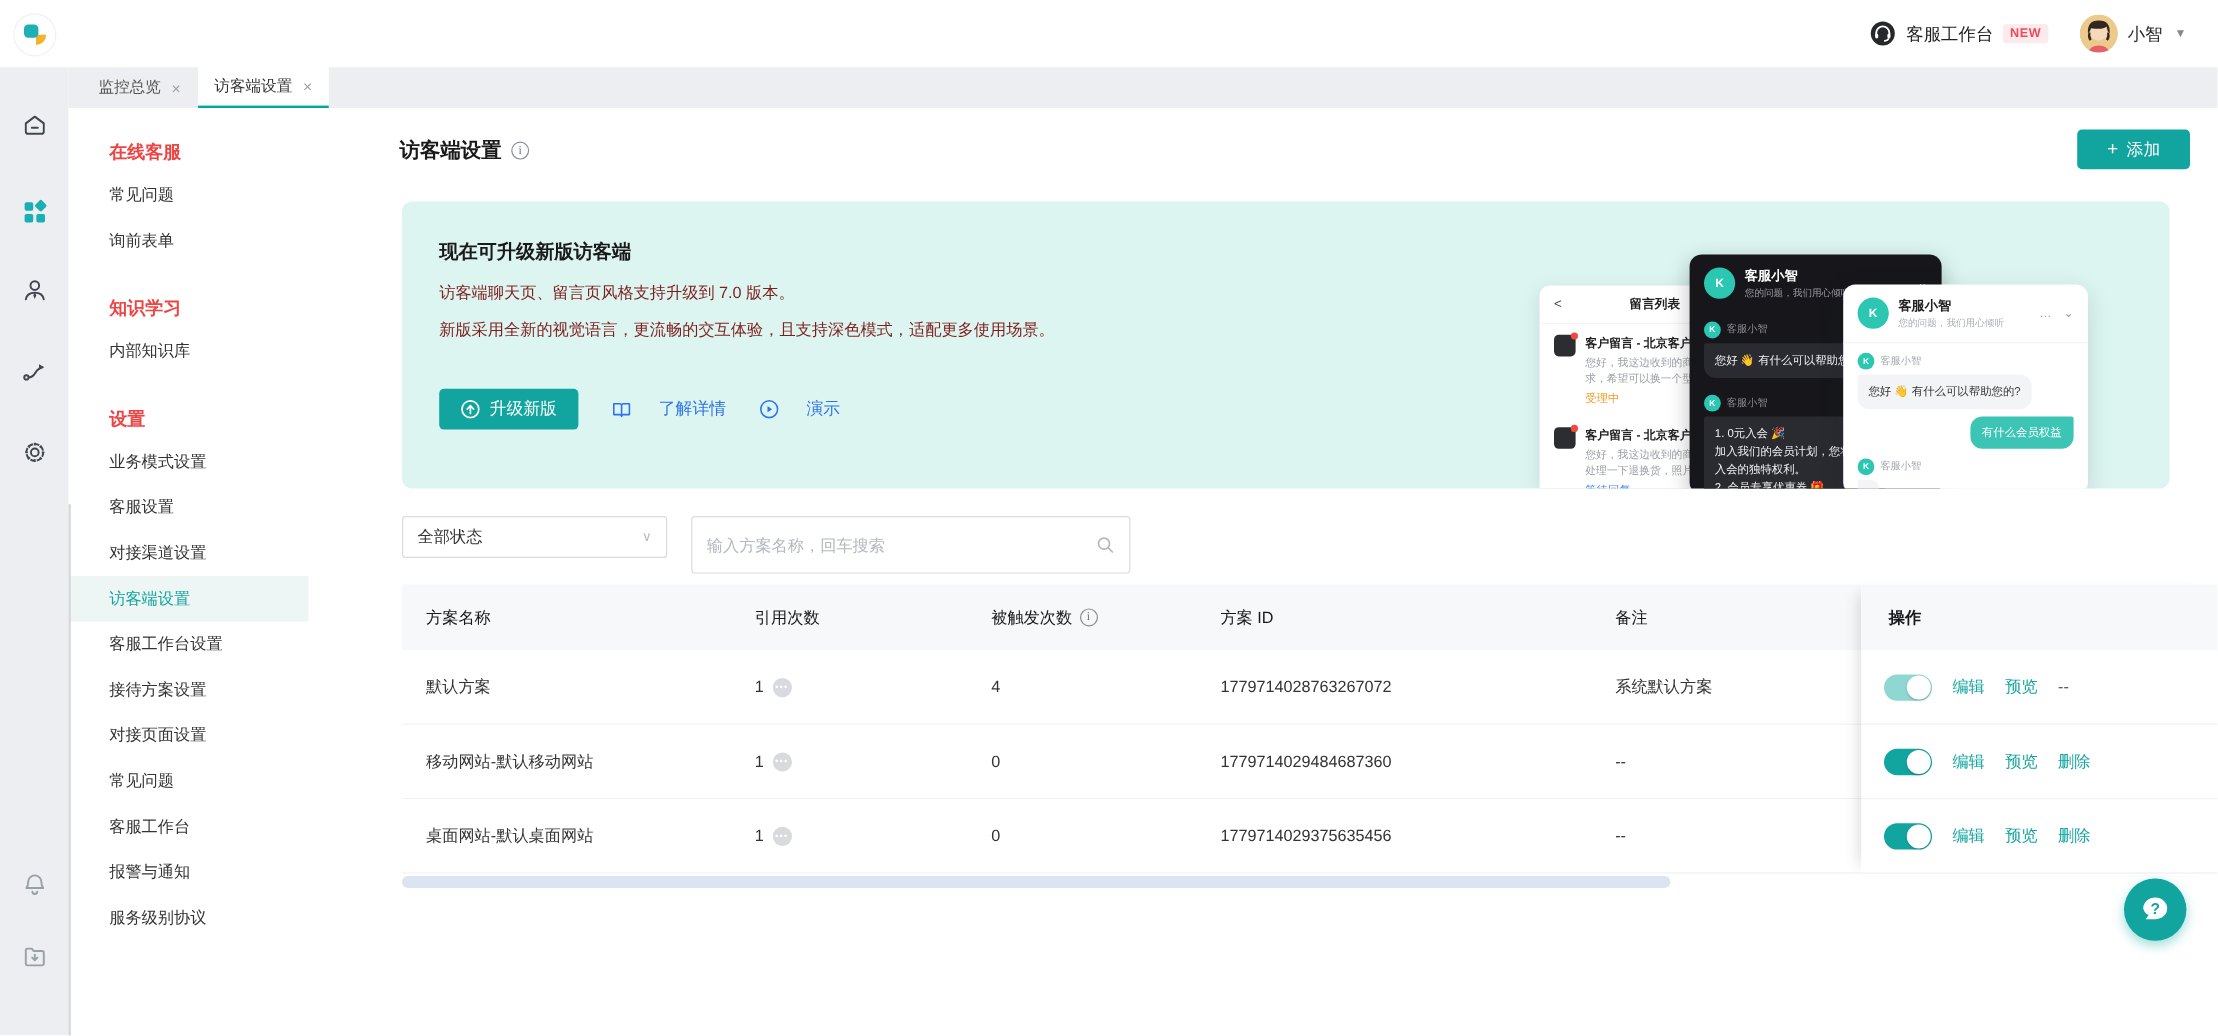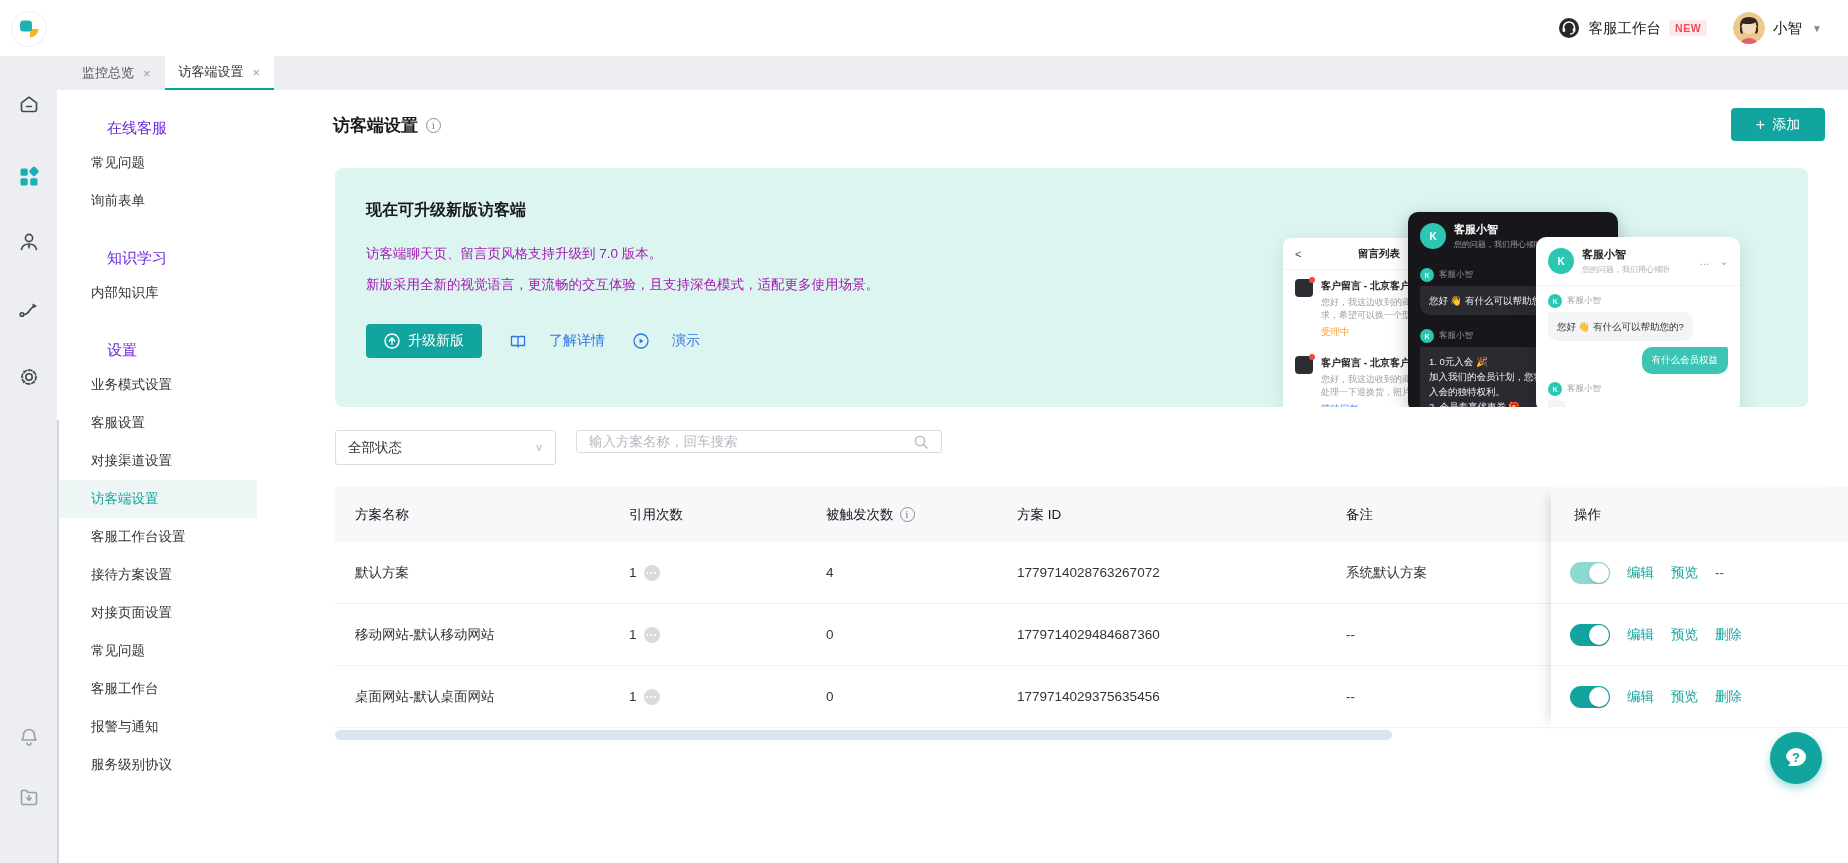--- a/index.html
+++ b/index.html
@@ -29,40 +29,40 @@
   .tabbar { position:absolute; left:57px; top:56px; width:1791px; height:34px; background:#eceef1; z-index:25;
     display:flex; align-items:flex-end; padding-left:11px; }
   .tab { height:34px; display:flex; align-items:center; gap:9px; padding:0 14px; font-size:13px; color:#555; cursor:pointer; }
   .tab .tab-close { color:#9aa0a8; font-size:13px; }
   .tab.active { background:#fff; color:#333; border-bottom:2px solid #00a79b; }
 
   
   .sidebar { position:absolute; left:57px; top:90px; width:200px; height:773px; background:#fff; z-index:10; }
   .sidebar-scrollthumb { position:absolute; left:0px; top:330px; width:2px; height:495px; background:#d3d6db; border-radius:2px; }
   .side-list { padding-top:22px; }
-  .side-heading { height:32px; line-height:32px; padding-left:34px; font-size:15px; font-weight:normal; color:#6d28d9; margin-top:22px;margin-left:16px; }
+  .side-heading { height:32px; line-height:32px; padding-left:34px; font-size:15px; font-weight:bold; color:#ef4444; margin-top:22px; }
   .side-heading:first-child { margin-top:0; }
   .side-item { height:38px; line-height:38px; padding-left:34px; font-size:13.5px; color:#333; cursor:pointer; }
   .side-item.active { background:#edf6f5; color:#12a49f; }
 
   
   .main { position:absolute; left:257px; top:90px; width:1591px; height:773px; background:#fff; }
   .page-title-row { position:absolute; left:76px; top:24px; display:flex; align-items:center; gap:8px; }
   .page-title { font-size:17px; font-weight:bold; color:#1a1a1a; }
   .info-icon { display:inline-block; width:15px; height:15px; border:1px solid #8a8f98; border-radius:50%;
     font-size:10px; line-height:13px; text-align:center; color:#6d737c; font-family:"Liberation Serif",serif; }
   .add-btn { position:absolute; left:1474px; top:18px; width:94px; height:33px; background:#12a49f; color:#fff;
     border:none; border-radius:4px; font-size:14px; cursor:pointer; display:flex; align-items:center; justify-content:center; gap:7px; }
   .add-plus { font-size:16px; line-height:1; }
 
   
   .banner { position:absolute; left:78px; top:78px; width:1473px; height:239px; background:#dcf5f0;
     border-radius:8px; overflow:hidden; }
   .banner-title { position:absolute; left:31px; top:32px; font-size:16px; font-weight:bold; color:#1a1a1a; }
-  .banner-desc { position:absolute; left:31px; top:70px; font-size:13.5px; color:#a21caf; line-height:31px; }
+  .banner-desc { position:absolute; left:31px; top:60px; font-size:13.5px; color:#7f1d1d; line-height:31px; }
   .banner-actions { position:absolute; left:31px; top:156px; display:flex; align-items:center; gap:28px; }
   .upgrade-btn { height:34px; padding:0 18px; background:#12a49f; color:#fff; border:none; border-radius:4px;
     font-size:14px; display:flex; align-items:center; gap:8px; cursor:pointer; }
   .banner-link { display:flex; align-items:center; gap:23px; color:#2e74e8; font-size:14px; cursor:pointer; }
 
   
   .mock-list { position:absolute; left:948px; top:70px; width:192px; height:169px; background:#fff;
     border-radius:8px 8px 0 0; box-shadow:0 4px 16px rgba(0,0,0,.10); z-index:1; }
   .mock-list-header { height:32px; display:flex; align-items:center; justify-content:center; position:relative;
     border-bottom:1px solid #f2f2f2; font-size:10.5px; font-weight:bold; color:#222; }
@@ -94,42 +94,42 @@
   .mock-bubble-light { margin-left:12px; margin-right:26px; background:#f3f4f6; border-radius:2px 10px 10px 10px;
     padding:7px 9px; font-size:9.5px; line-height:15px; color:#333; width:fit-content; max-width:170px; }
   .mock-chip { margin:6px 12px 2px auto; background:#3cc4b4; color:#fff; font-size:9.5px; border-radius:10px 2px 10px 10px;
     padding:7px 10px; width:fit-content; }
   .mock-light .mock-chat-header { border-bottom:1px solid #f1f2f4; }
 
   
   .status-select { position:absolute; left:78px; top:340px; width:221px; height:35px; border:1px solid #d9dbdf;
     border-radius:3px; background:#fff; display:flex; align-items:center; padding:0 12px; font-size:13.5px; color:#333; cursor:pointer; }
   .status-select .chev { margin-left:auto; color:#b7bbc2; font-size:11px; }
-  .search-box { position:absolute; left:319px; top:340px; width:366px; height:23px; border:1px solid #d9dbdf;
+  .search-box { position:absolute; left:319px; top:340px; width:366px; height:48px; border:1px solid #d9dbdf;
     border-radius:3px; background:#fff; display:flex; align-items:center; padding:0 12px; }
   .search-box input { border:none; outline:none; flex:1; font-size:13.5px; color:#333;
     font-family:"Liberation Sans","DejaVu Sans",sans-serif; }
   .search-box input::placeholder { color:#b3b8bf; }
 
   
   .table-main { position:absolute; left:78px; top:397px; width:1216px; }
   .t-head { display:grid; grid-template-columns:274px 197px 191px 329px 1fr; align-items:center;
     height:55px; background:#f7f8fa; padding-left:20px; font-size:13.5px; color:#16181b; font-weight:500; }
   .t-row { display:grid; grid-template-columns:274px 197px 191px 329px 1fr; align-items:center;
     height:62px; border-bottom:1px solid #f0f1f3; padding-left:20px; font-size:13.5px; color:#333; background:#fff; }
   .head-cell { display:flex; align-items:center; gap:6px; }
   .cell-cited { display:flex; align-items:center; gap:7px; }
   .dots-badge { width:16px; height:16px; border-radius:50%; background:#d8dade; color:#fff; font-size:8px;
     display:inline-flex; align-items:center; justify-content:center; letter-spacing:1px; }
   .dots-badge::after { content:"•••"; }
 
   .sticky-col { position:absolute; left:1294px; top:397px; width:297px; height:242px; background:#fff;
     box-shadow:-10px 0 12px -8px rgba(0,0,0,.14); z-index:5; }
   .sticky-head { height:55px; background:#f7f8fa; display:flex; align-items:center; padding-left:23px;
-    font-size:13.5px; color:#16181b; font-weight:400; }
+    font-size:13.5px; color:#16181b; font-weight:700; }
   .sticky-row { height:62px; border-bottom:1px solid #f0f1f3; display:flex; align-items:center; gap:17px; padding-left:19px; }
   .toggle { position:relative; width:40px; height:22px; border-radius:11px; background:#12a49f; cursor:pointer; flex:none; }
   .toggle.light { background:#8fd8d2; }
   .toggle::after { content:""; position:absolute; right:1px; top:1px; width:20px; height:20px; background:#fff;
     border-radius:50%; box-shadow:0 1px 2px rgba(0,0,0,.2); }
   .act-link { color:#12a49f; font-size:13.5px; cursor:pointer; }
   .act-link.muted { color:#555; cursor:default; }
 
   .h-scrollbar { position:absolute; left:78px; top:640px; width:1057px; height:10px; background:#dce3f1; border-radius:5px; cursor:grab; }
 

